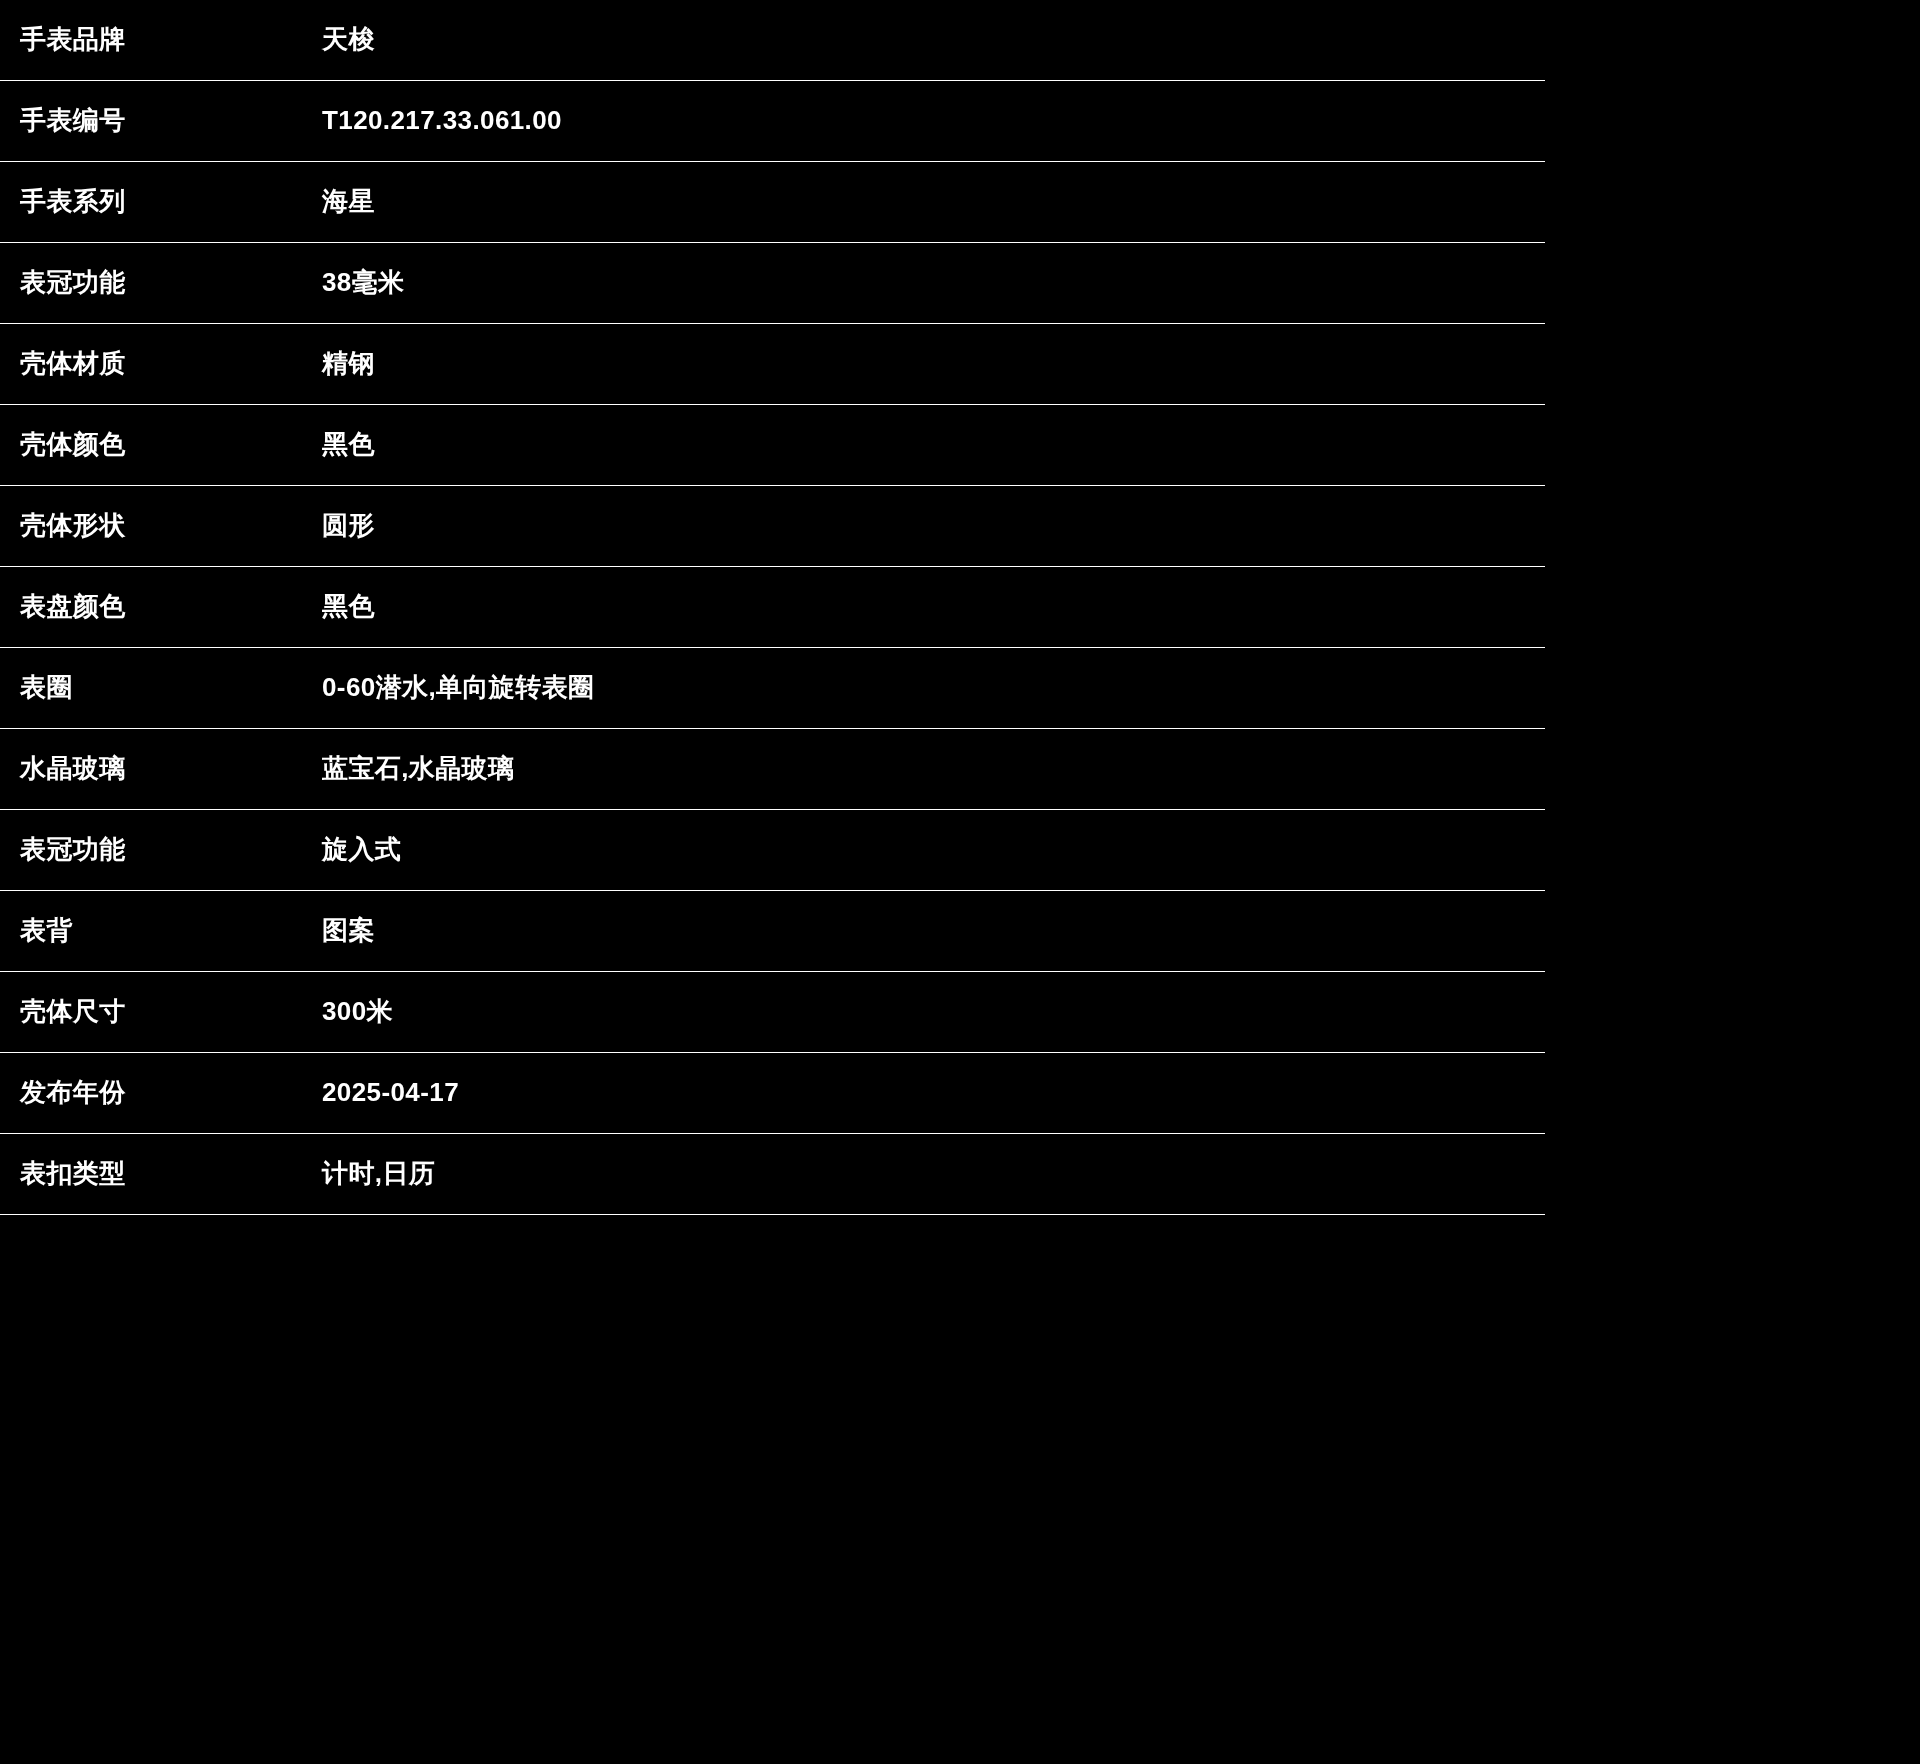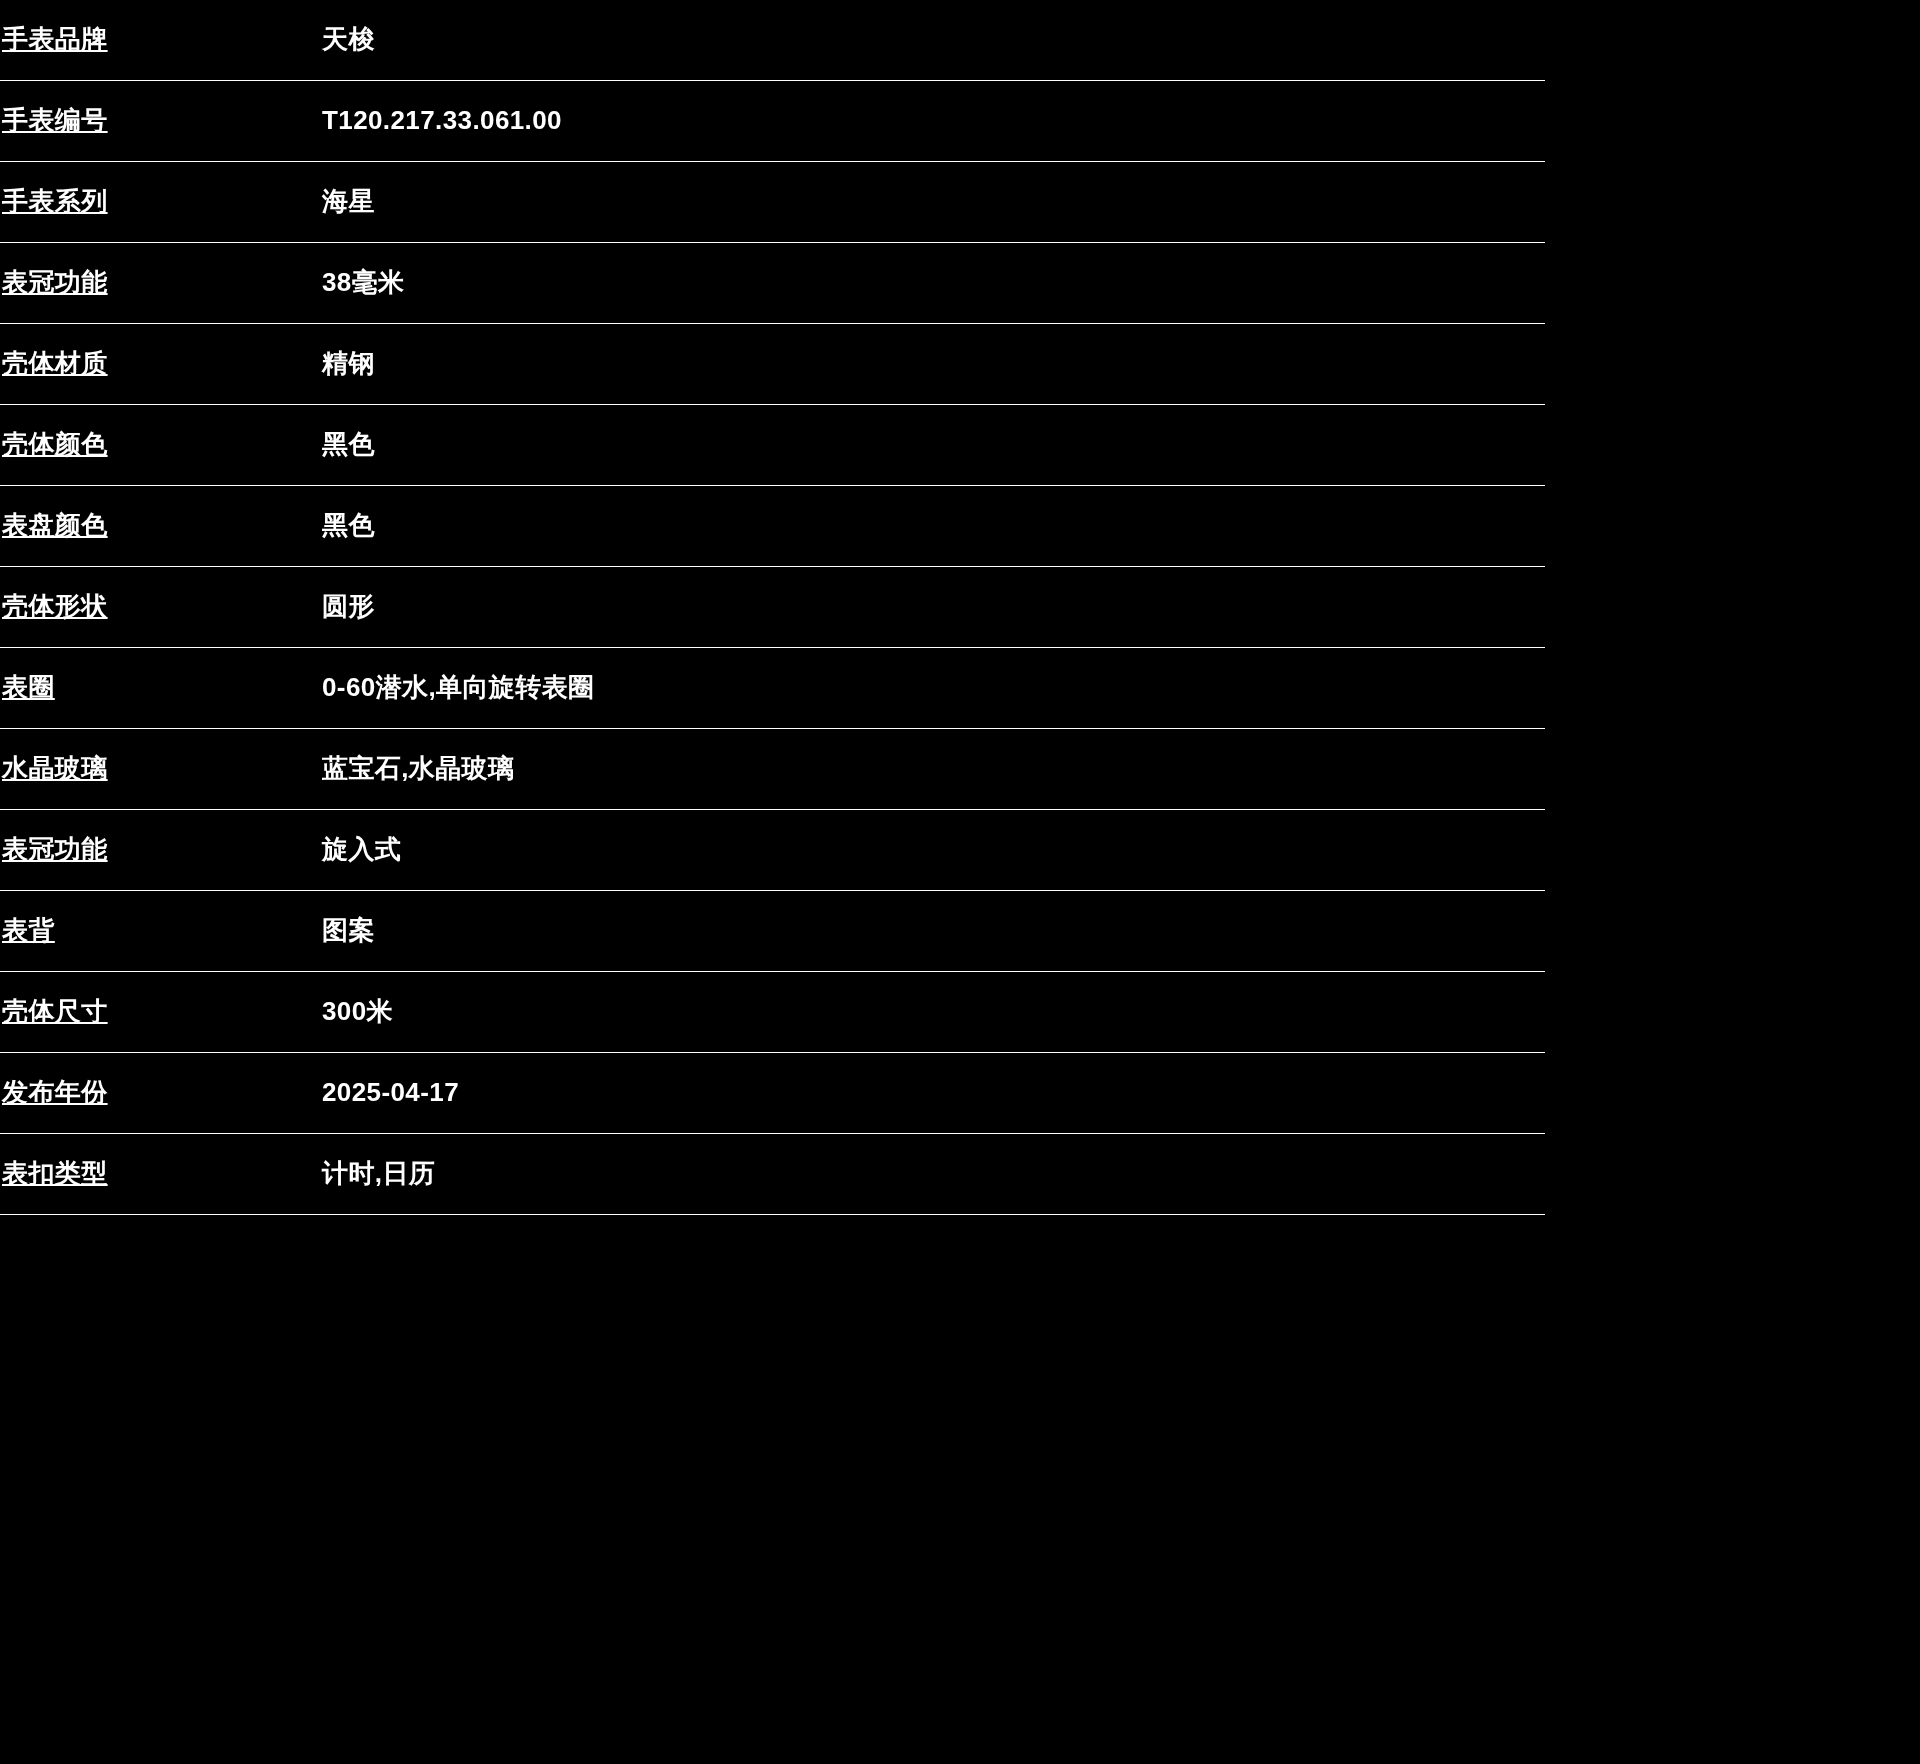--- a/index.html
+++ b/index.html
@@ -30,22 +30,21 @@
     height: 80px;
     vertical-align: middle;
     font-size: 26px;
     font-weight: 700;
     letter-spacing: 0.4px;
     line-height: 1.2;
     color: #ffffff;
     background: #000000;
   }
   .spec-table td.label {
-    padding-left: 2px;
-    text-decoration: underline;
+    padding-left: 20px;
   }
   
   .spec-table td.value-inner {
     padding-left: 0;
   }
 </style>
 </head>
 <body>
 
 <table class="spec-table">
@@ -72,26 +71,26 @@
       </tr>
       <tr>
         <td class="label">壳体材质</td>
         <td class="value-inner">精钢</td>
       </tr>
       <tr>
         <td class="label">壳体颜色</td>
         <td class="value-inner">黑色</td>
       </tr>
       <tr>
+        <td class="label">壳体形状</td>
+        <td class="value-inner">圆形</td>
+      </tr>
+      <tr>
         <td class="label">表盘颜色</td>
         <td class="value-inner">黑色</td>
-      </tr>
-      <tr>
-        <td class="label">壳体形状</td>
-        <td class="value-inner">圆形</td>
       </tr>
       <tr>
         <td class="label">表圈</td>
         <td class="value-inner">0-60潜水,单向旋转表圈</td>
       </tr>
       <tr>
         <td class="label">水晶玻璃</td>
         <td class="value-inner">蓝宝石,水晶玻璃</td>
       </tr>
       <tr>

